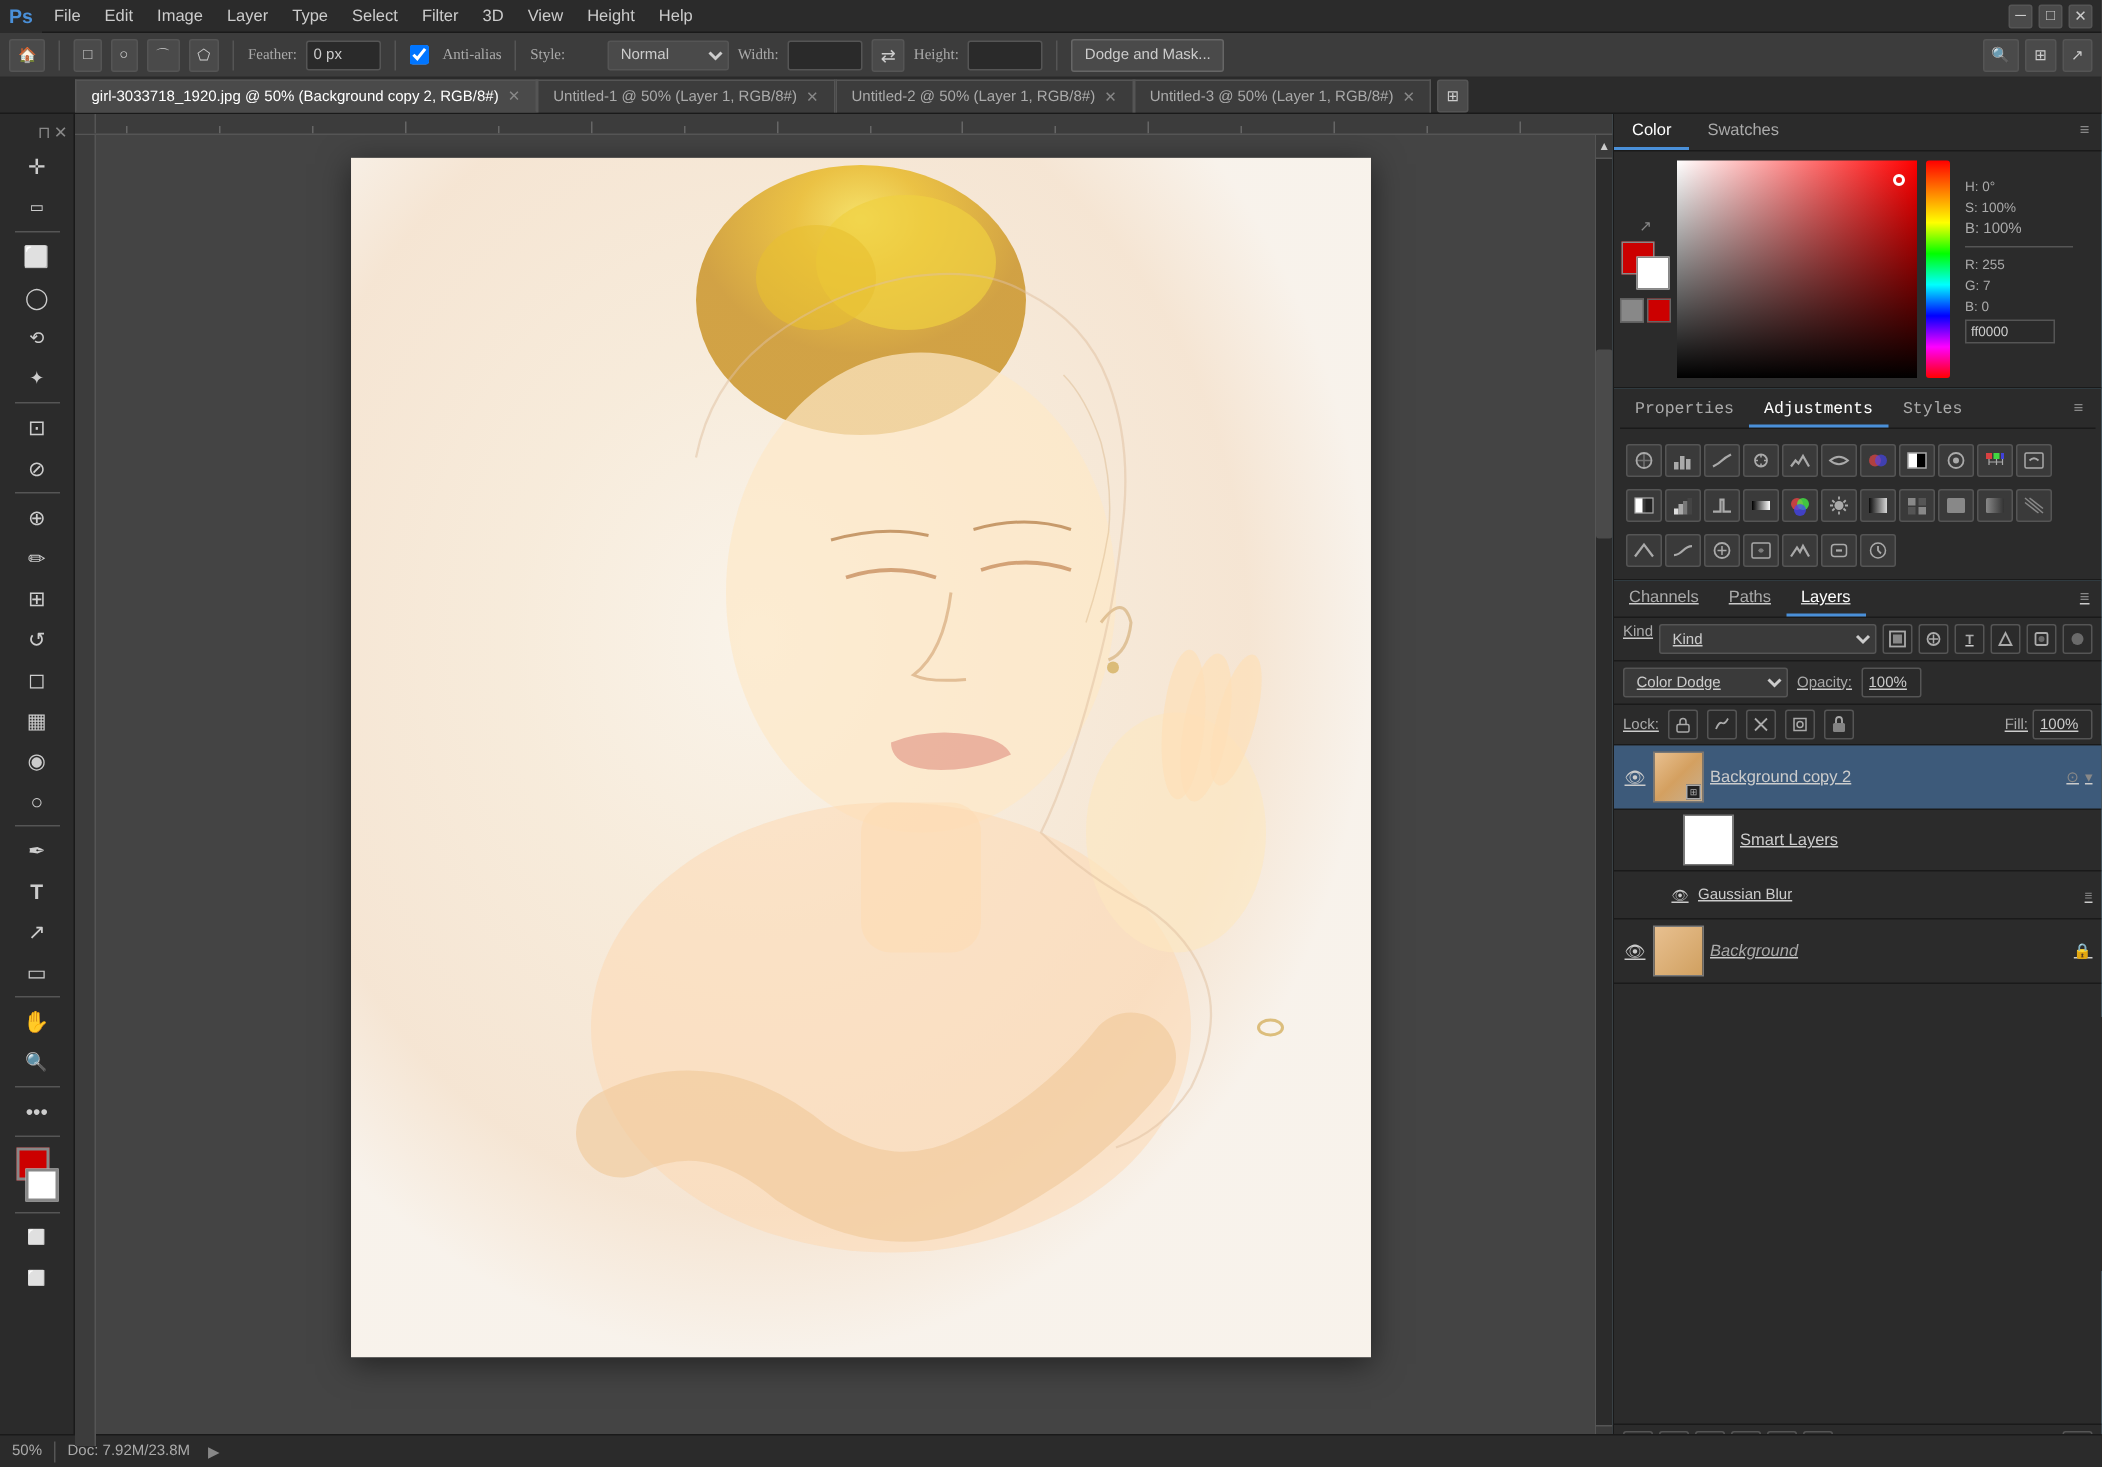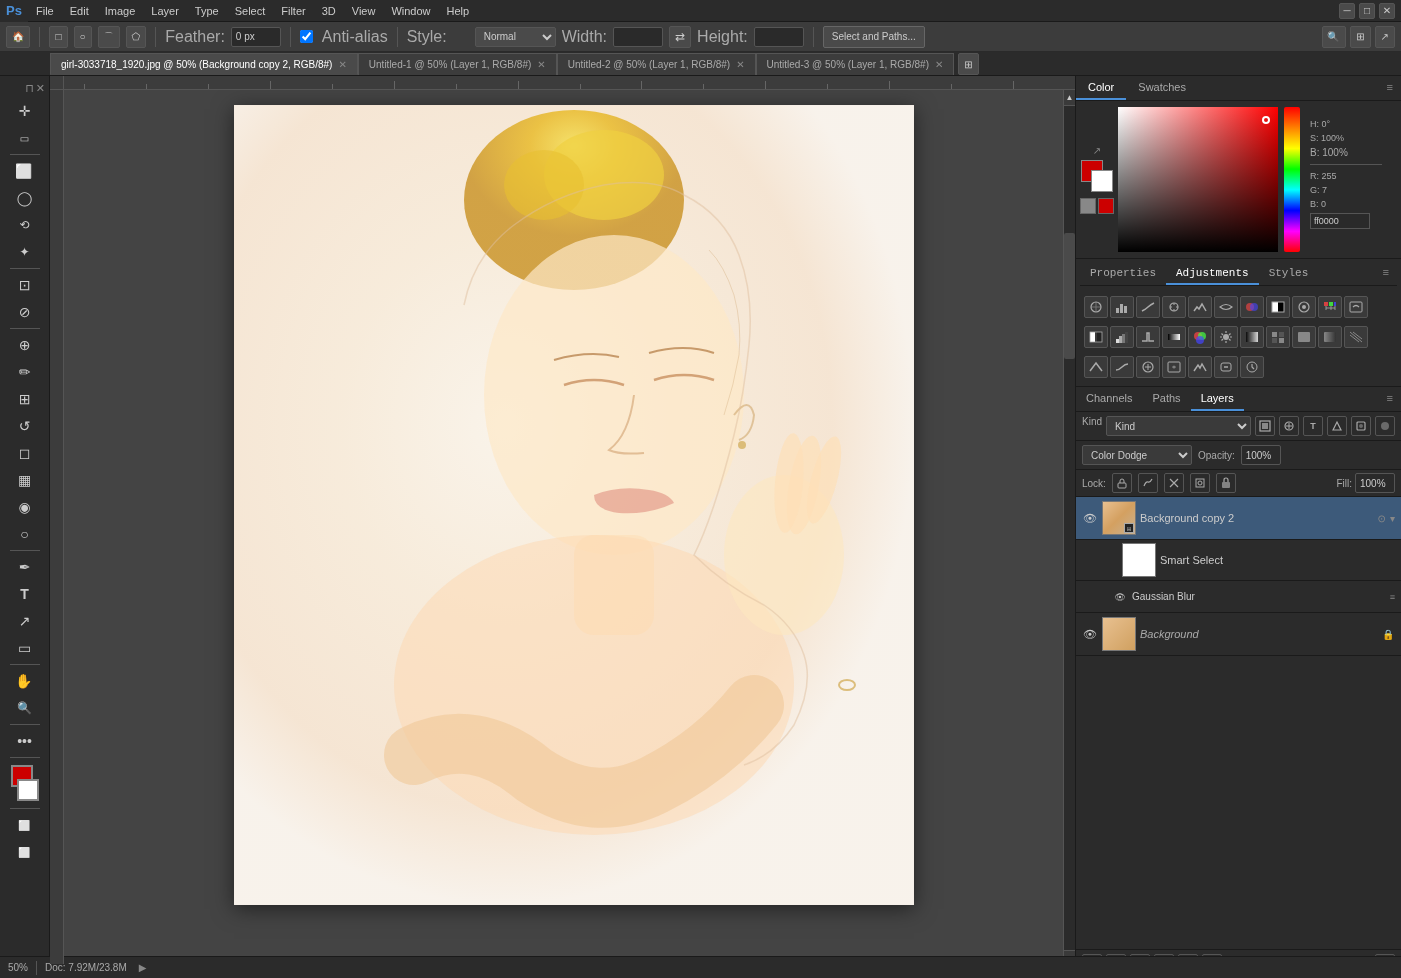--- a/index.html
+++ b/index.html
@@ -24,21 +24,21 @@
       display: flex; align-items: center; padding: 0 6px; gap: 6px;
     }
     .options-btn {
       height: 22px; padding: 2px 5px; background: #4a4a4a; border: 1px solid #555;
       color: #ccc; cursor: pointer; font-size: 10px; border-radius: 2px; display: flex; align-items: center; gap: 3px;
     }
     .options-input {
       height: 20px; width: 50px; background: #2a2a2a; border: 1px solid #555; color: #ccc;
       font-size: 10px; padding: 2px 4px; border-radius: 2px;
     }
-    .options-label { color: #aaa; font-size: 16px; }
+    .options-label { color: #aaa; font-size: 10px; font-family: Liberation Serif, serif; }
     .options-checkbox { margin-right: 3px; }
     .options-select {
       height: 20px; background: #4a4a4a; border: 1px solid #555; color: #ccc;
       font-size: 10px; padding: 1px 4px; border-radius: 2px; margin-left: 22px;
     }
     .select-and-mask-btn {
       height: 22px; padding: 2px 8px; background: #4a4a4a; border: 1px solid #666;
       color: #ccc; cursor: pointer; font-size: 10px; border-radius: 2px;
     }
     .sep { width: 1px; height: 20px; background: #555; margin: 0 3px; }
@@ -153,21 +153,21 @@
       display: flex; flex-wrap: wrap; gap: 2px; padding: 4px;
     }
     .adj-icon-btn {
       width: 24px; height: 22px; background: #3a3a3a; border: 1px solid #555;
       color: #aaa; font-size: 9px; display: flex; align-items: center; justify-content: center;
       cursor: pointer; border-radius: 2px;
     }
 
     
     #layers-panel {
-      flex: 1; background: #2b2b2b; display: flex; flex-direction: column;
+      flex: 1; background: #2b2b2b; display: flex; flex-direction: column; text-decoration: underline;
     }
     .layers-tabs {
       display: flex; border-bottom: 1px solid #1a1a1a;
     }
     .layers-tab { padding: 5px 10px; color: #aaa; font-size: 11px; cursor: pointer; }
     .layers-tab.active { color: #fff; border-bottom: 2px solid #4a90d9; }
 
     .layers-controls {
       padding: 4px 6px; display: flex; gap: 4px;
       border-bottom: 1px solid #1a1a1a;
@@ -249,21 +249,21 @@
   <div class="ps-logo">Ps</div>
   <div class="menu-item">File</div>
   <div class="menu-item">Edit</div>
   <div class="menu-item">Image</div>
   <div class="menu-item">Layer</div>
   <div class="menu-item">Type</div>
   <div class="menu-item">Select</div>
   <div class="menu-item">Filter</div>
   <div class="menu-item">3D</div>
   <div class="menu-item">View</div>
-  <div class="menu-item">Window</div>
+  <div class="menu-item">Height</div>
   <div class="menu-item">Help</div>
   <div style="margin-left:auto; display:flex; gap:4px; padding-right:6px;">
     <div class="options-btn" style="width:16px; height:16px; padding:0; justify-content:center; align-items:center;">─</div>
     <div class="options-btn" style="width:16px; height:16px; padding:0; justify-content:center; align-items:center;">□</div>
     <div class="options-btn" style="width:16px; height:16px; padding:0; justify-content:center; align-items:center;">✕</div>
   </div>
 </div>
 
 <div id="options-bar">
   <div class="options-btn">🏠</div>
@@ -284,21 +284,21 @@
     <option>Normal</option>
     <option>Fixed Ratio</option>
     <option>Fixed Size</option>
   </select>
   <span class="options-label">Width:</span>
   <input class="options-input" value="" style="">
   <div class="options-btn" style="font-size:12px;">⇄</div>
   <span class="options-label">Height:</span>
   <input class="options-input" value="" style="">
   <div class="sep"></div>
-  <button class="select-and-mask-btn">Select and Paths...</button>
+  <button class="select-and-mask-btn">Dodge and Mask...</button>
   <div style="margin-left:auto; display:flex; gap:4px; align-items:center;">
     <div class="options-btn">🔍</div>
     <div class="options-btn">⊞</div>
     <div class="options-btn">↗</div>
   </div>
 </div>
 
 <div id="tabs-bar">
   <div style="width:50px; background:#2b2b2b; border-right:1px solid #1a1a1a;"></div>
   <div class="tab active">
@@ -866,21 +866,21 @@
         </div>
         <div class="layer-lock-icon">⊙</div>
         <div class="layer-lock-icon">▾</div>
       </div>
 
       <div class="sub-layer-item">
         <div style="width:16px;"></div>
         <div class="layer-thumb" style="background:#fff;">
           <div class="layer-thumb-smart"></div>
         </div>
-        <span class="layer-name">Smart Select</span>
+        <span class="layer-name">Smart Layers</span>
       </div>
 
       <div class="sub-layer-item" style="padding-left: 36px;">
         <div class="layer-eye" style="font-size:9px;">👁</div>
         <span class="layer-name" style="font-size:10px;">Gaussian Blur</span>
         <div style="margin-left:auto; font-size:9px; color:#888; cursor:pointer;">≡</div>
       </div>
 
 
       <div class="layer-item">

